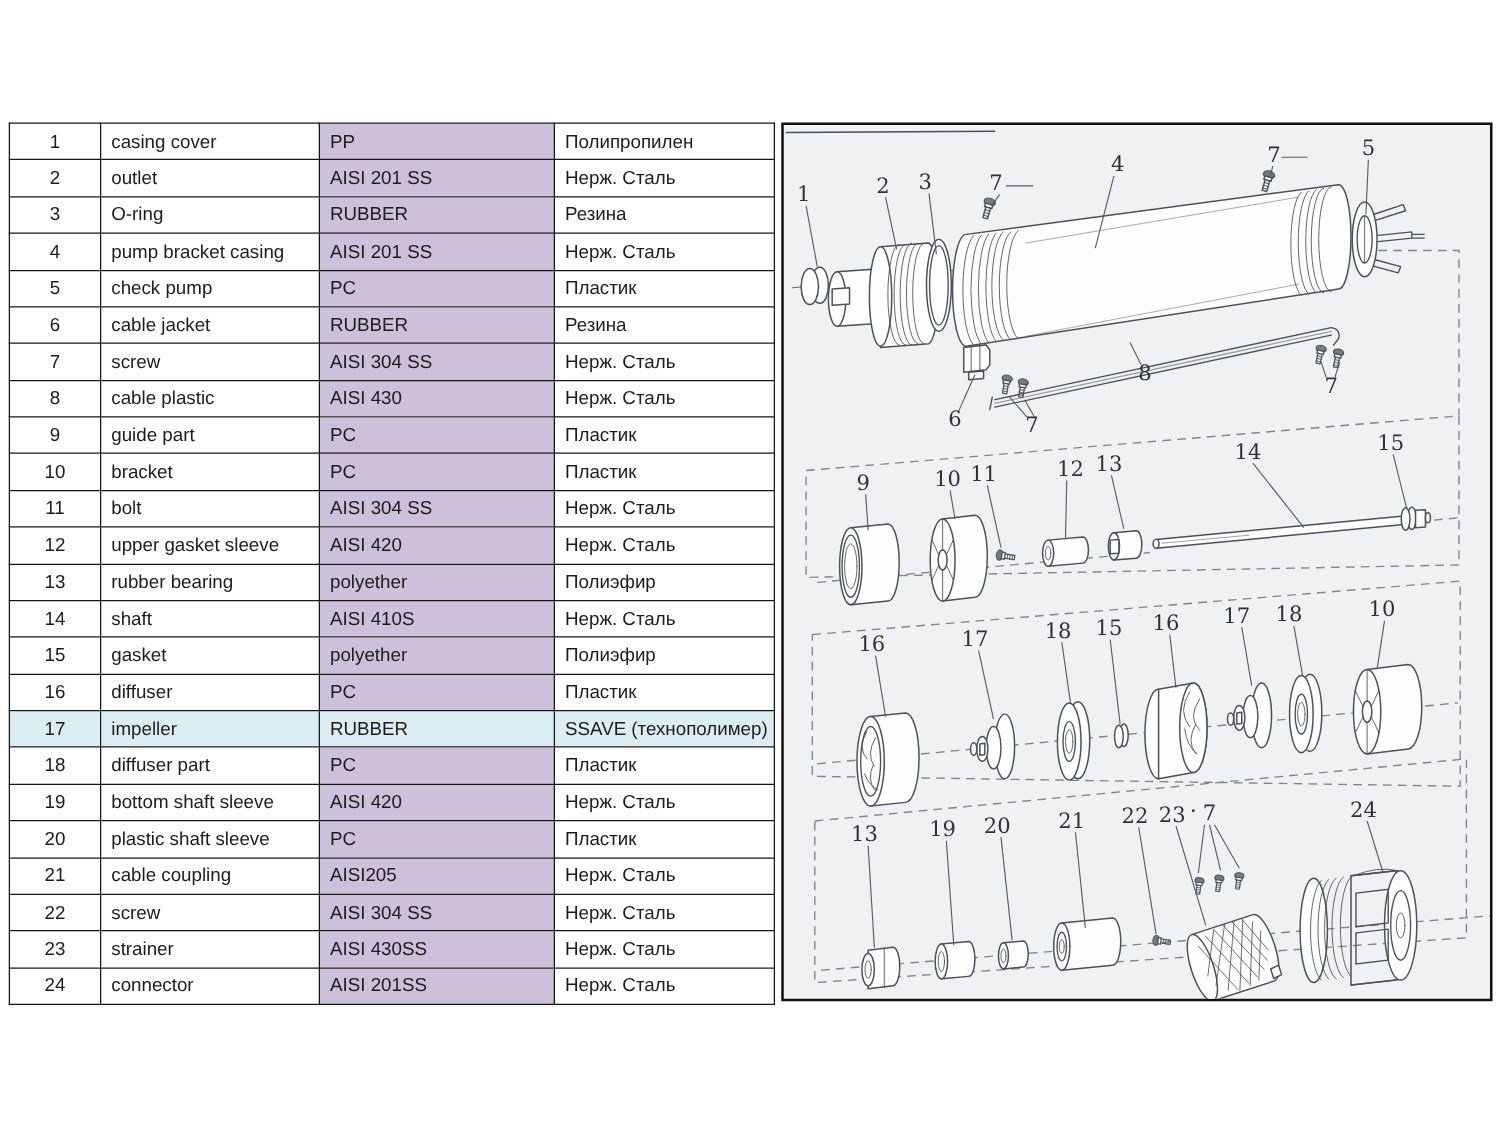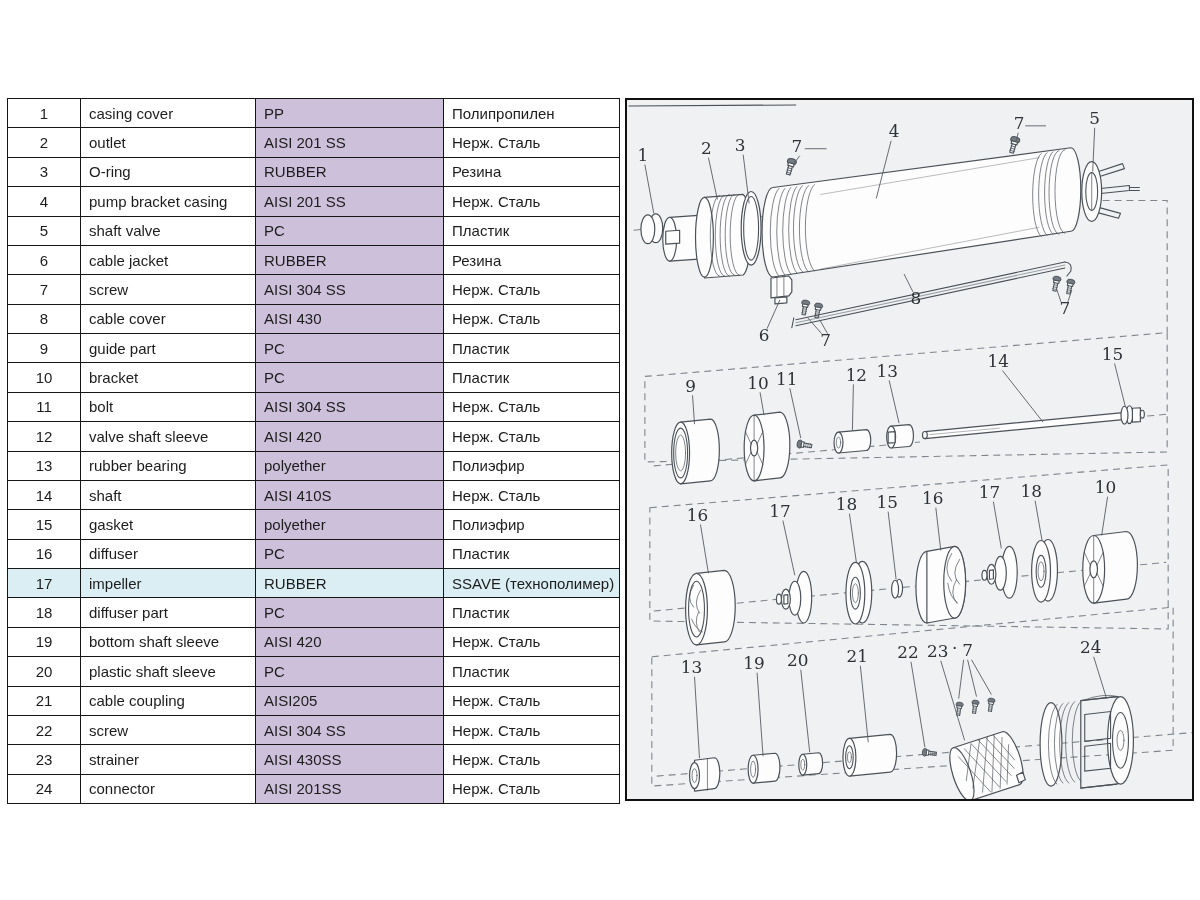--- a/index.html
+++ b/index.html
@@ -64,39 +64,39 @@
     <td class="c-ru">Резина</td>
   </tr>
       <tr>
     <td class="c-no">4</td>
     <td class="c-name">pump bracket casing</td>
     <td class="c-mat">AISI 201 SS</td>
     <td class="c-ru">Нерж. Сталь</td>
   </tr>
       <tr>
     <td class="c-no">5</td>
-    <td class="c-name">shaft valve</td>
+    <td class="c-name">check pump</td>
     <td class="c-mat">PC</td>
     <td class="c-ru">Пластик</td>
   </tr>
       <tr>
     <td class="c-no">6</td>
     <td class="c-name">cable jacket</td>
     <td class="c-mat">RUBBER</td>
     <td class="c-ru">Резина</td>
   </tr>
       <tr>
     <td class="c-no">7</td>
     <td class="c-name">screw</td>
     <td class="c-mat">AISI 304 SS</td>
     <td class="c-ru">Нерж. Сталь</td>
   </tr>
       <tr>
     <td class="c-no">8</td>
-    <td class="c-name">cable cover</td>
+    <td class="c-name">cable plastic</td>
     <td class="c-mat">AISI 430</td>
     <td class="c-ru">Нерж. Сталь</td>
   </tr>
       <tr>
     <td class="c-no">9</td>
     <td class="c-name">guide part</td>
     <td class="c-mat">PC</td>
     <td class="c-ru">Пластик</td>
   </tr>
       <tr>
@@ -106,21 +106,21 @@
     <td class="c-ru">Пластик</td>
   </tr>
       <tr>
     <td class="c-no">11</td>
     <td class="c-name">bolt</td>
     <td class="c-mat">AISI 304 SS</td>
     <td class="c-ru">Нерж. Сталь</td>
   </tr>
       <tr>
     <td class="c-no">12</td>
-    <td class="c-name">valve shaft sleeve</td>
+    <td class="c-name">upper gasket sleeve</td>
     <td class="c-mat">AISI 420</td>
     <td class="c-ru">Нерж. Сталь</td>
   </tr>
       <tr>
     <td class="c-no">13</td>
     <td class="c-name">rubber bearing</td>
     <td class="c-mat">polyether</td>
     <td class="c-ru">Полиэфир</td>
   </tr>
       <tr>

